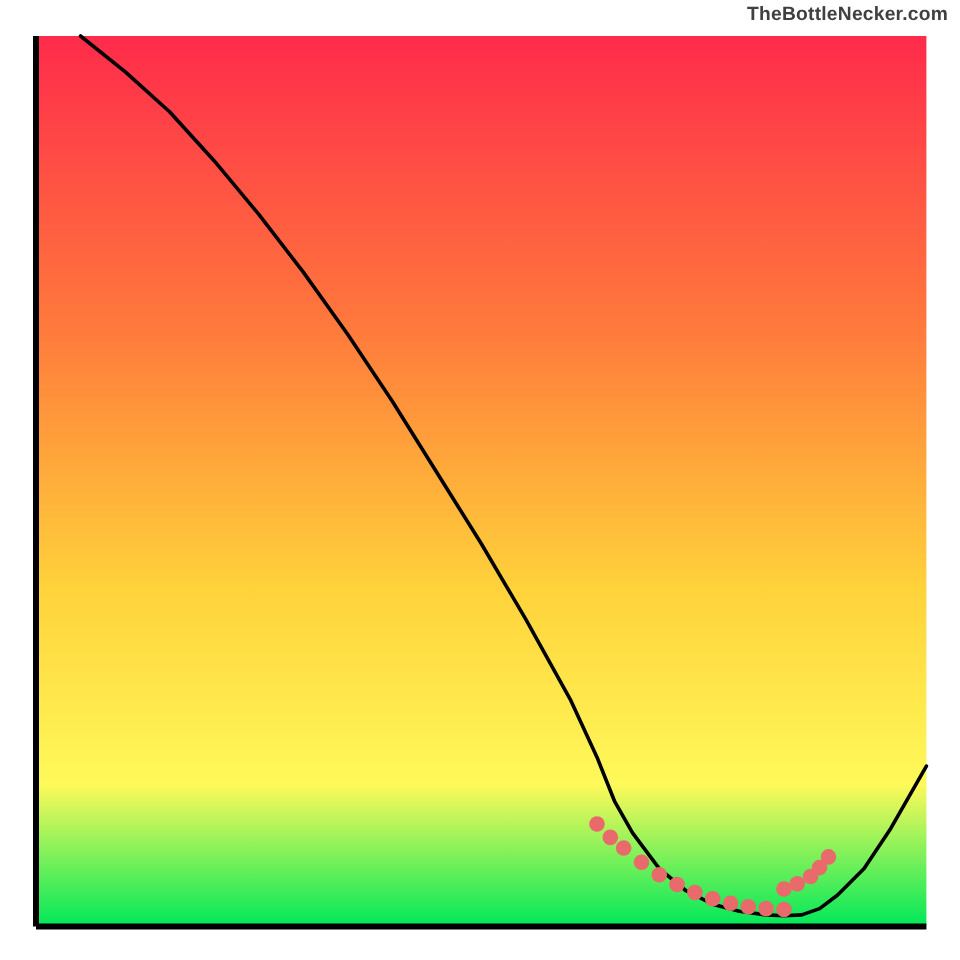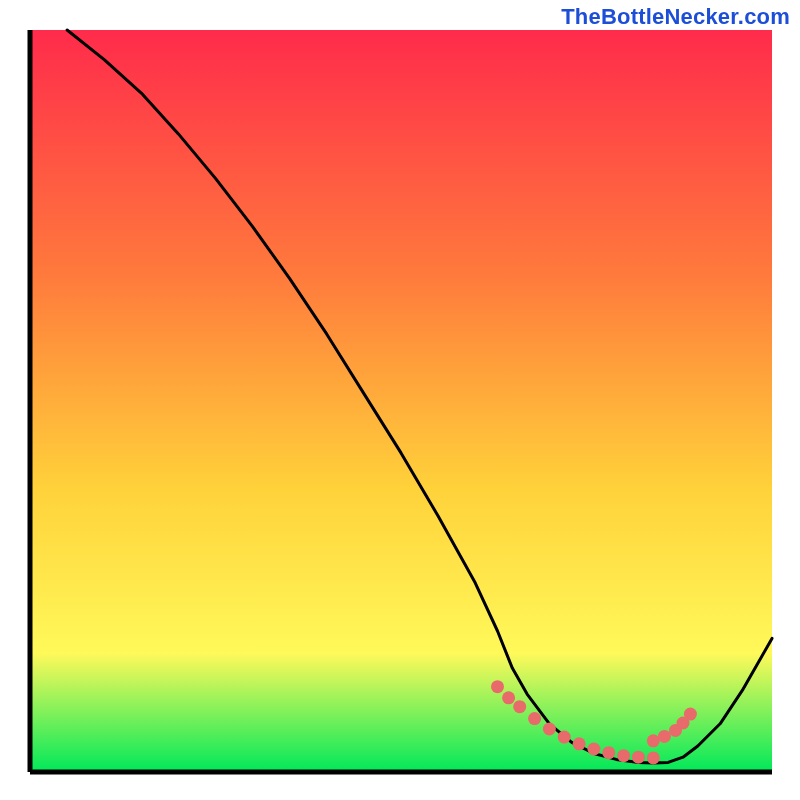--- a/index.html
+++ b/index.html
@@ -13,23 +13,23 @@
   .chart-container {
     position: relative;
     width: 800px;
     height: 800px;
   }
   .watermark {
     position: absolute;
     top: 4px;
     right: 10px;
     font-family: Arial, Helvetica, sans-serif;
-    font-size: 22px;
+    font-size: 16px;
     font-weight: bold;
-    color: #1d4ed8;
+    color: #404040;
     letter-spacing: 0.2px;
     z-index: 10;
   }
   svg.plot {
     position: absolute;
     left: 0;
     top: 0;
     width: 800px;
     height: 800px;
   }

